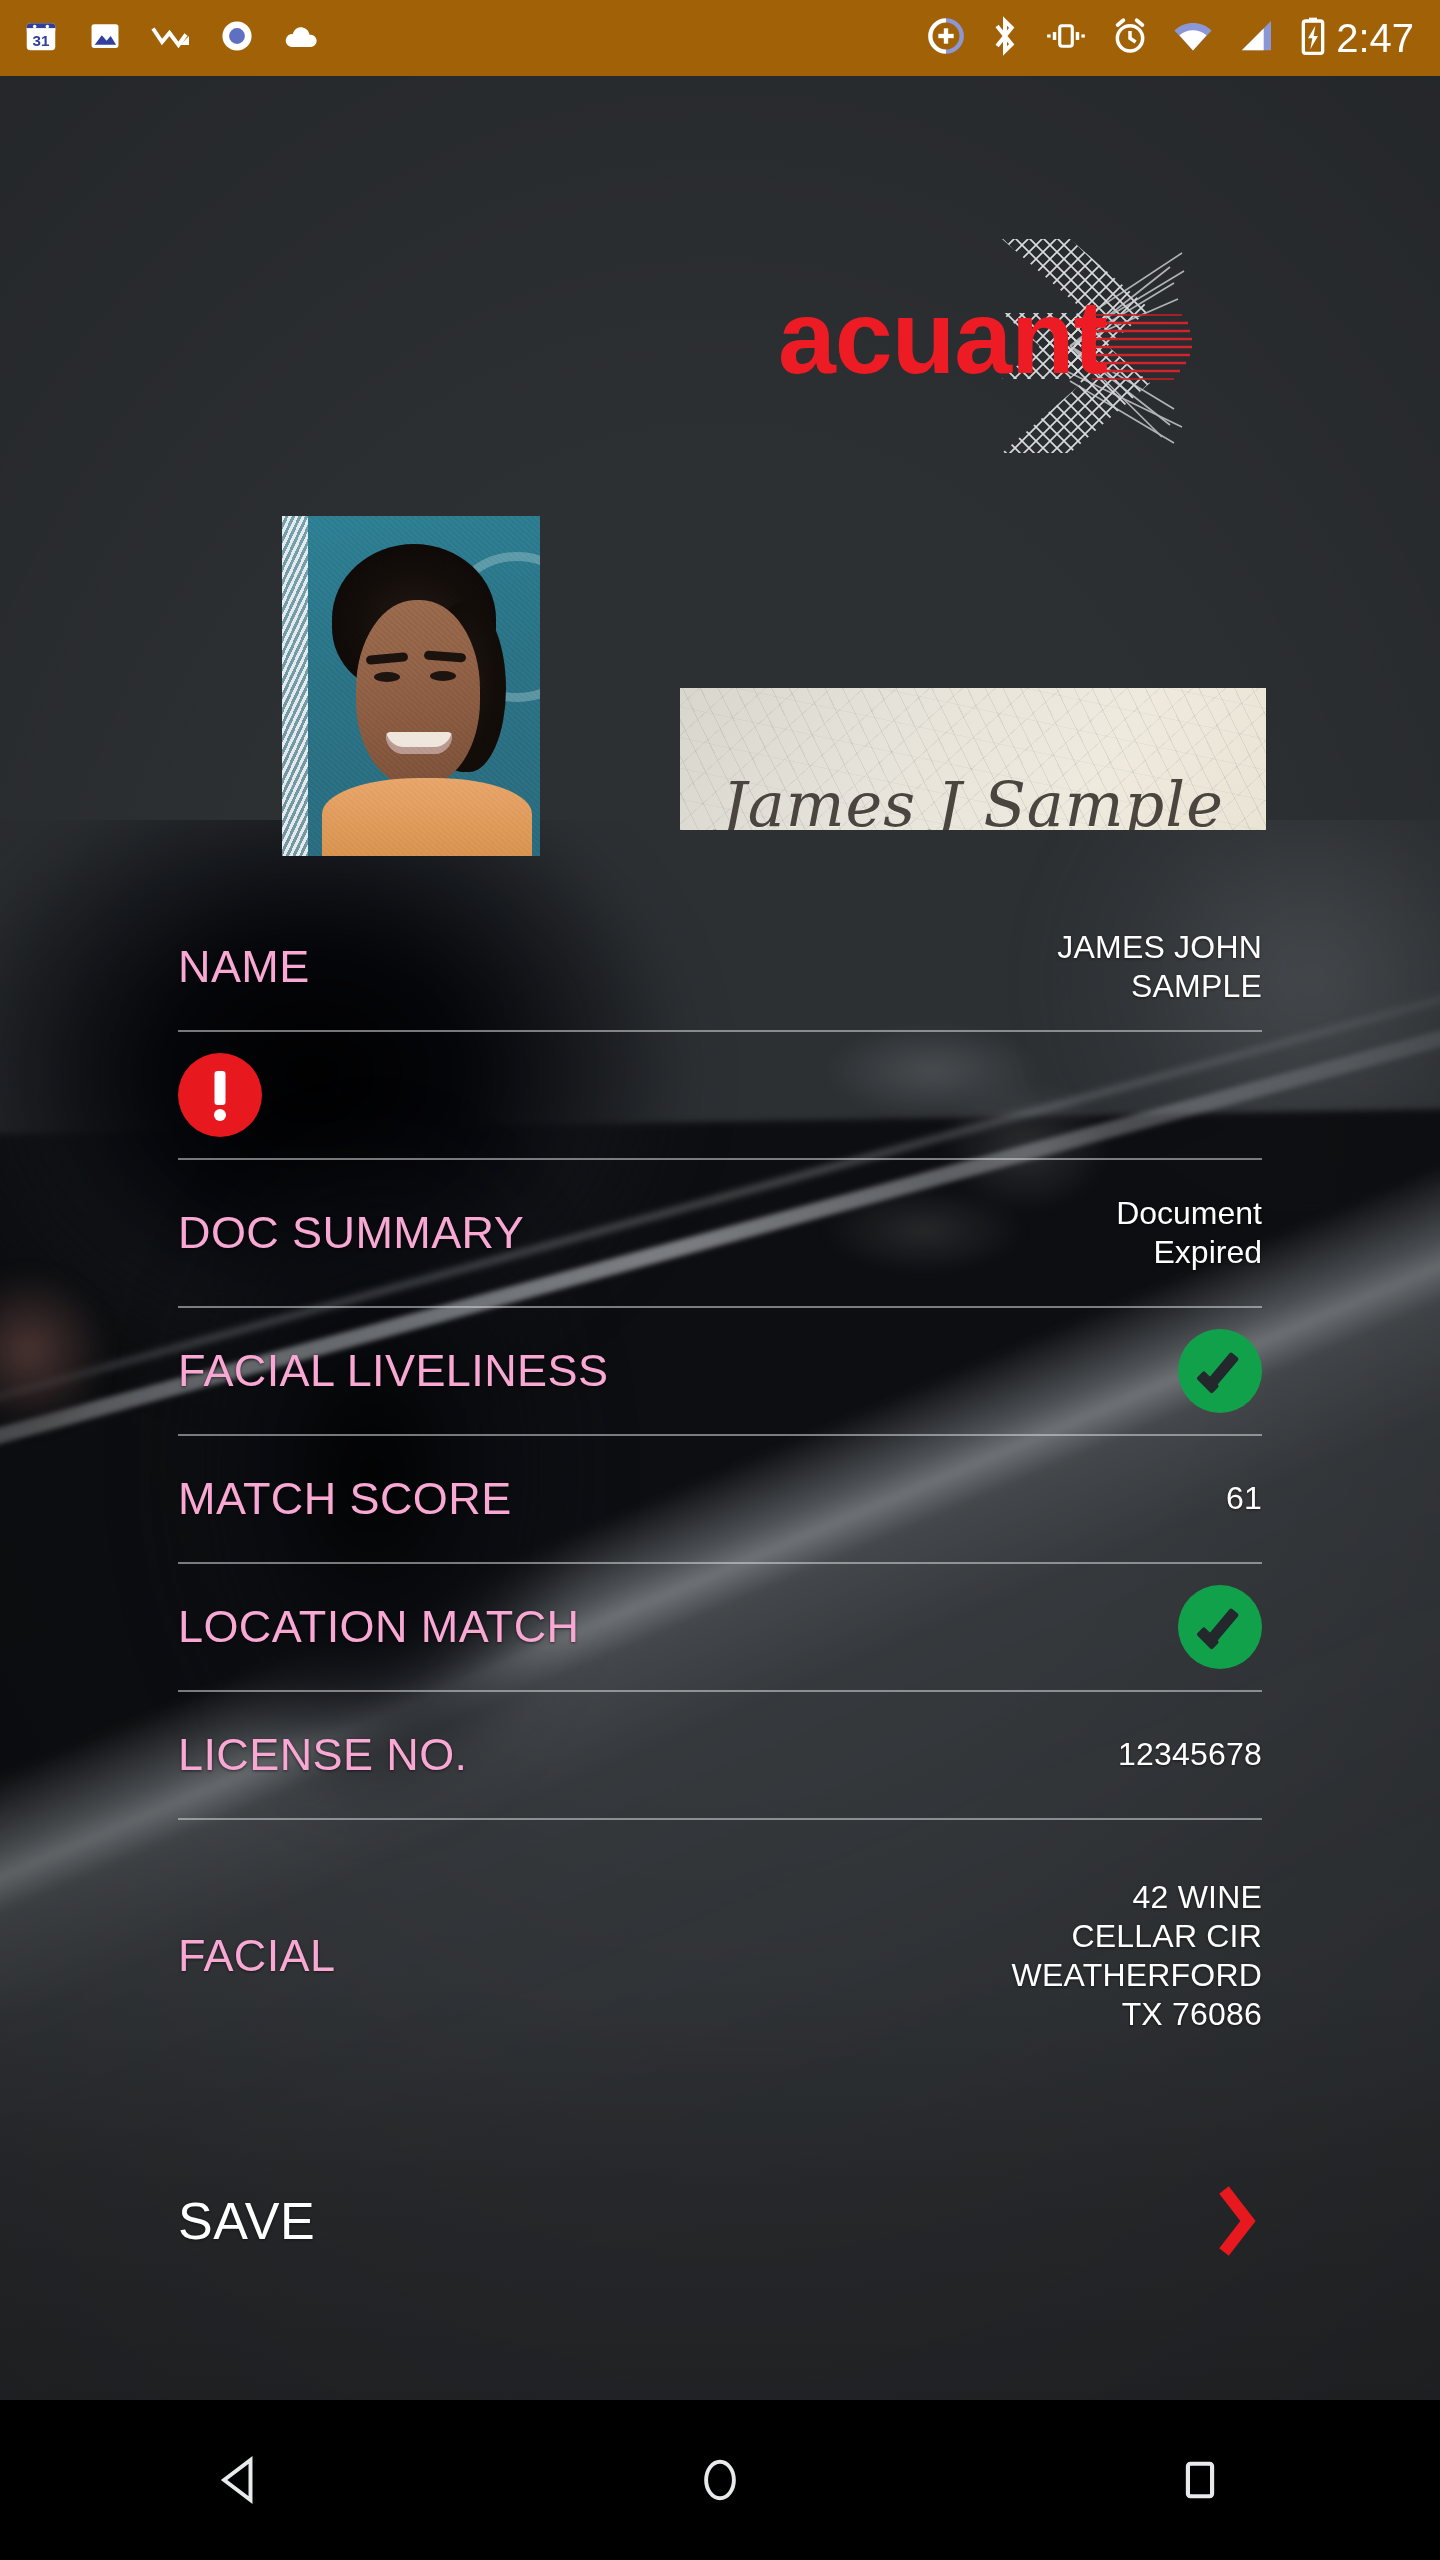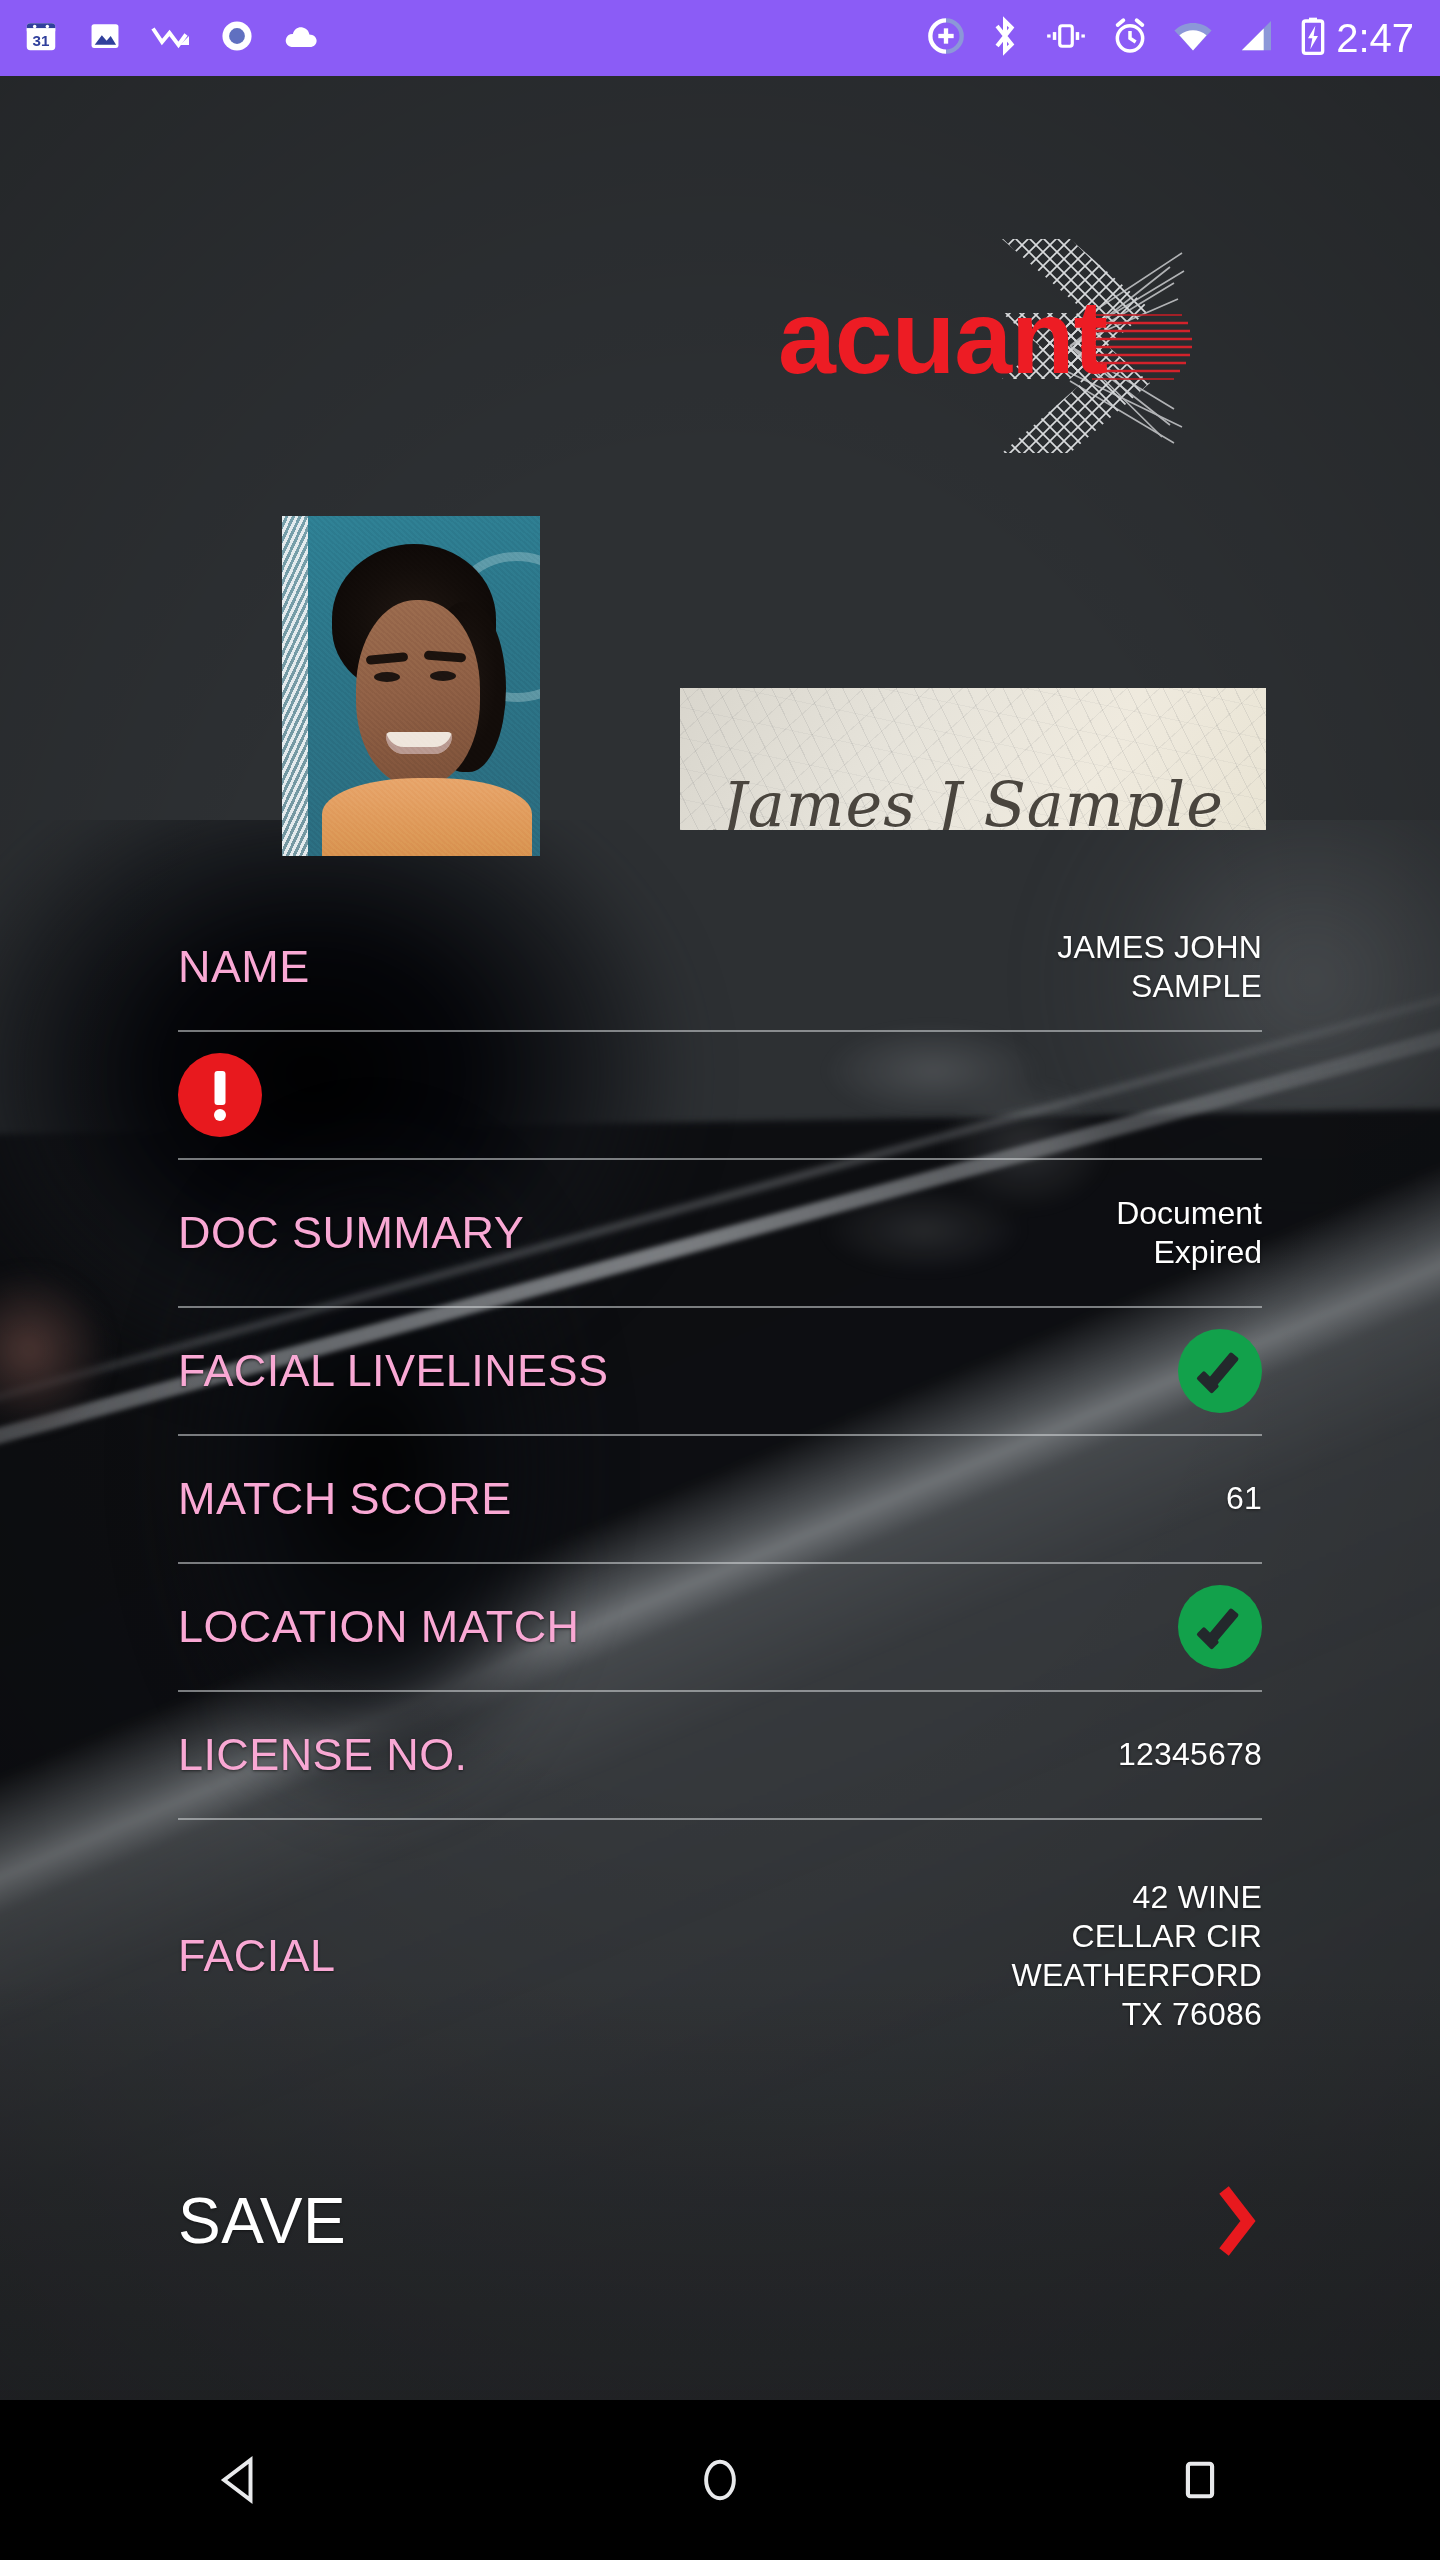--- a/index.html
+++ b/index.html
@@ -18,21 +18,21 @@
     height: 2560px;
     overflow: hidden;
   }
 
   
   .statusbar {
     position: absolute;
     top: 0; left: 0;
     width: 1440px;
     height: 76px;
-    background: #8b5cf6;
+    background: #a16207;
     display: flex;
     align-items: center;
     padding: 0 26px 0 22px;
     z-index: 40;
   }
   .sb-left { display: flex; align-items: center; gap: 26px; }
   .sb-right { margin-left: auto; display: flex; align-items: center; gap: 22px; }
   .sb-icon { display: block; }
   .sb-clock {
     color: #ffffff;
@@ -360,21 +360,21 @@
     position: absolute;
     left: 178px; top: 2080px;
     width: 1084px;
     height: 130px;
     display: flex;
     align-items: center;
     justify-content: space-between;
   }
   .save-label {
     color: #ffffff;
-    font-size: 64px;
+    font-size: 52px;
     letter-spacing: 0.6px;
     text-shadow: 0 1px 3px rgba(0,0,0,0.5);
   }
   .save-chevron {
     font-size: 0;
     line-height: 0;
     padding-right: 4px;
   }
 
   

